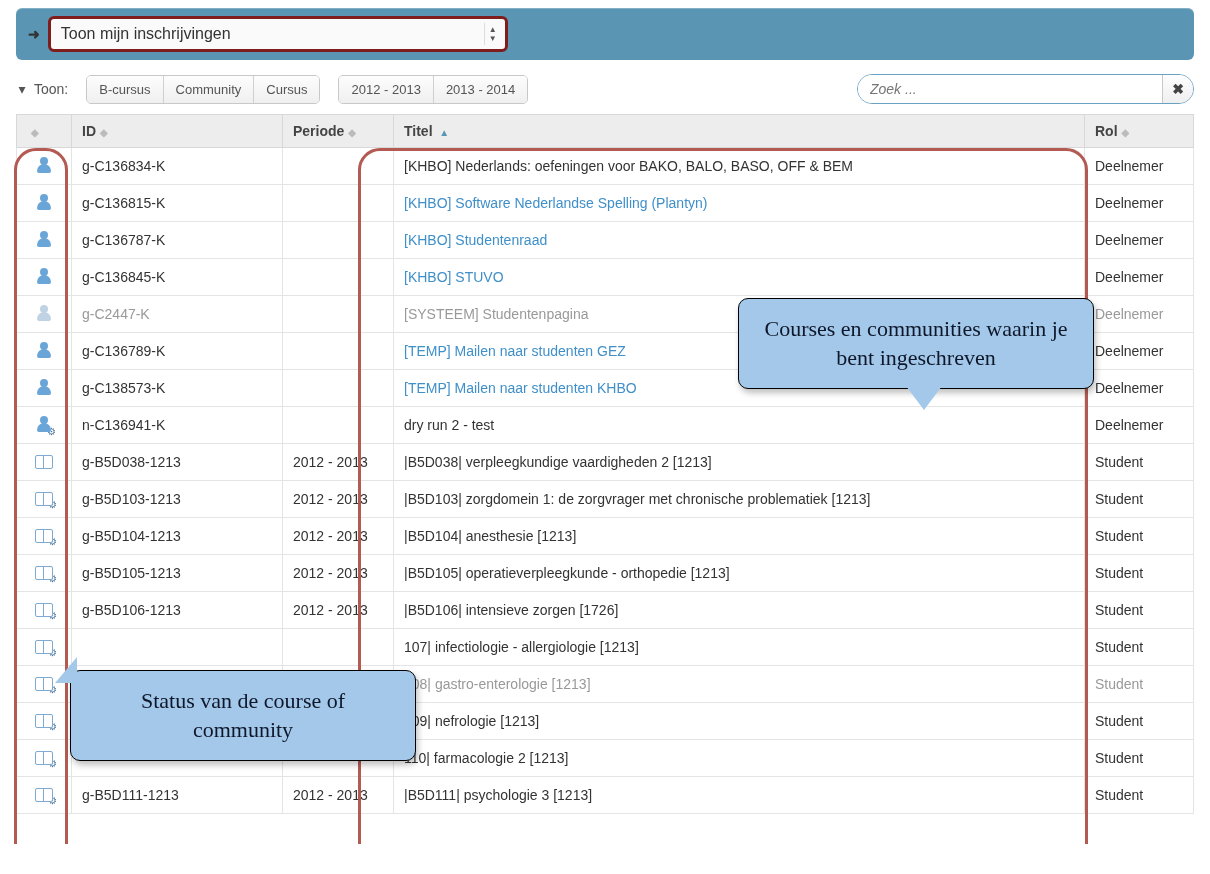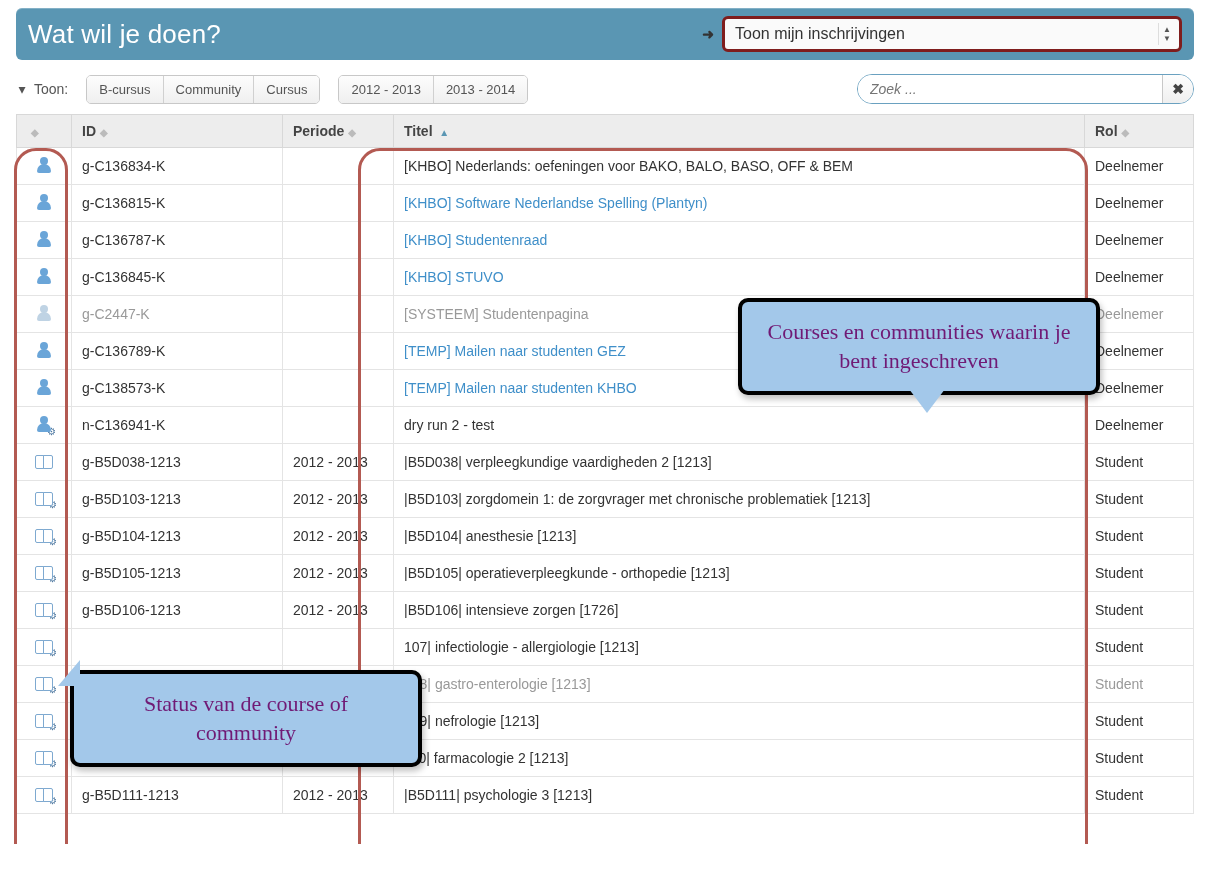--- a/index.html
+++ b/index.html
@@ -213,24 +213,24 @@
     width: 9px; height: 9px;
     color: #4e78a0;
     font-size: 10px;
     line-height: 9px;
   }
 
   
   .callout {
     position: absolute;
     background: #a3c8ea;
-    border: 4px solid #000000;
+    border: 1px solid #000000;
     border-radius: 10px;
     padding: 16px 22px;
-    color: #701a75;
+    color: #0f172a;
     font-family: Georgia, "Times New Roman", serif;
     font-size: 22px;
     text-align: center;
     line-height: 1.3;
     box-shadow: 2px 4px 6px rgba(0,0,0,.25);
   }
   .callout::after {
     content: "";
     position: absolute;
     width: 0; height: 0;
@@ -265,21 +265,20 @@
   }
 
   .stage { position: relative; }
 </style>
 </head>
 <body>
 
 <div class="wrap stage">
 
   <div class="hdr">
-    <div class="hdr-title">Wat wil je doen?</div>
     <div class="hdr-action">
       <span class="arrow">➜</span>
       <div class="hdr-select">
         <span>Toon mijn inschrijvingen</span>
         <span class="stepper">
           <span>▲</span>
             <span>▼</span>
         </span>
       </div>
     </div>

